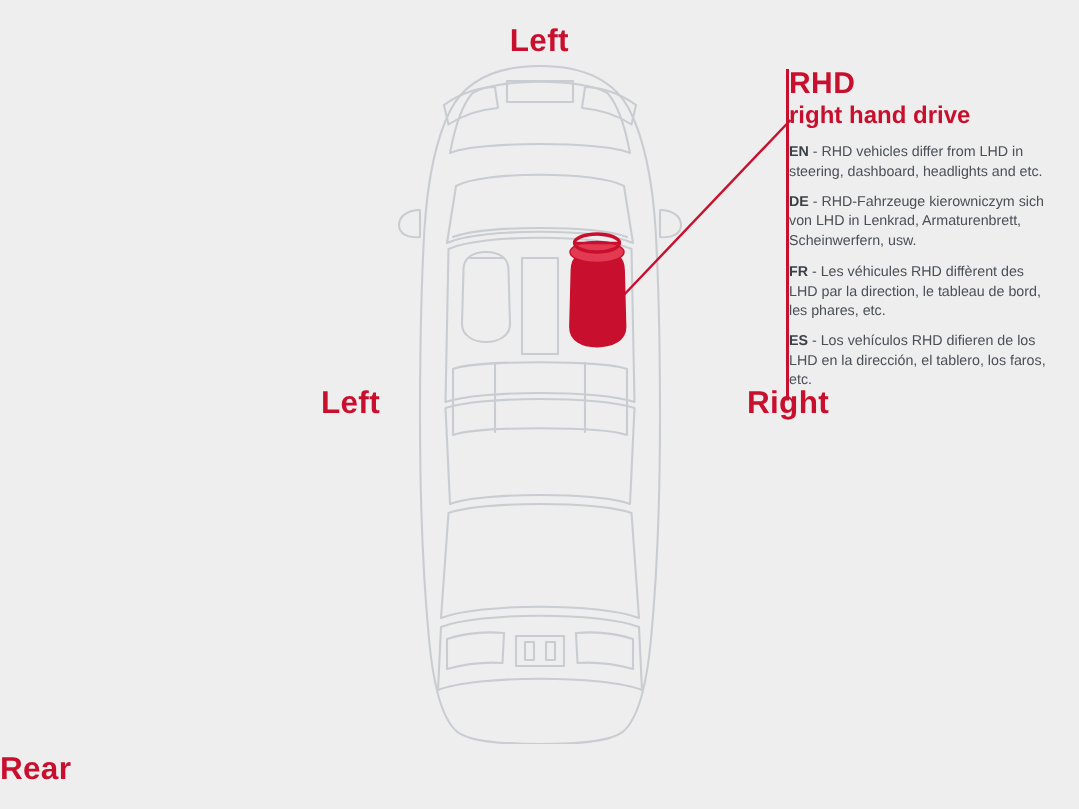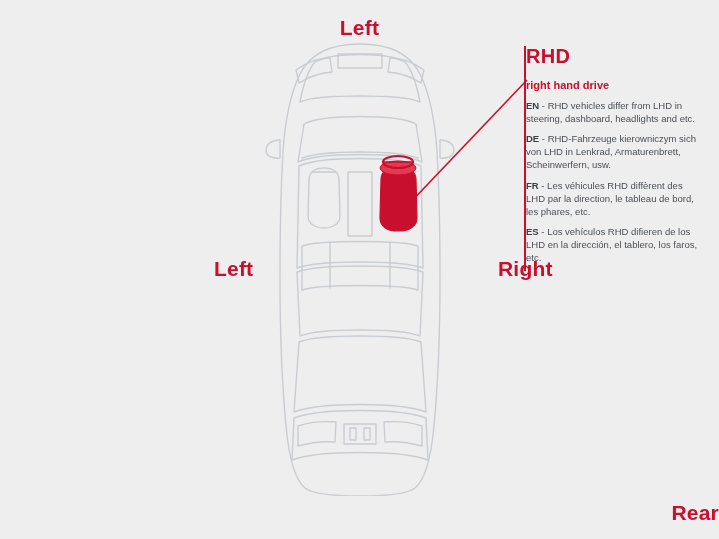--- a/index.html
+++ b/index.html
@@ -22,21 +22,21 @@
   
   .orient-label {
     position: absolute;
     color: #c8102e;
     font-weight: bold;
     font-size: 21px;
     letter-spacing: 0.2px;
     white-space: nowrap;
   }
   .label-front { top: 16px; left: 0; width: 719px; text-align: center; }
-  .label-rear  { top: 501px; left: 0; width: 719px; text-align: right; }
+  .label-rear  { top: 501px; left: 0; width: 719px; text-align: left; }
   .label-left  { top: 257px; left: 214px; }
   .label-right { top: 257px; left: 456px; margin-left: 42px; }
 
   
   .car-wrap {
     position: absolute;
     left: 252px;
     top: 40px;
     width: 216px;
     height: 456px;
@@ -65,22 +65,22 @@
   .info-title {
     color: #c8102e;
     font-weight: bold;
     font-size: 20px;
     line-height: 1.05;
     letter-spacing: 0.3px;
   }
   .info-subtitle {
     color: #c8102e;
     font-weight: bold;
-    font-size: 11px;
-    margin-top: 12px;
+    font-size: 16px;
+    margin-top: 2px;
     margin-bottom: 8px;
   }
   .desc-item {
     color: #4a4f55;
     font-size: 9.5px;
     line-height: 1.38;
     margin-bottom: 7px;
   }
   .desc-item .lang {
     font-weight: bold;

